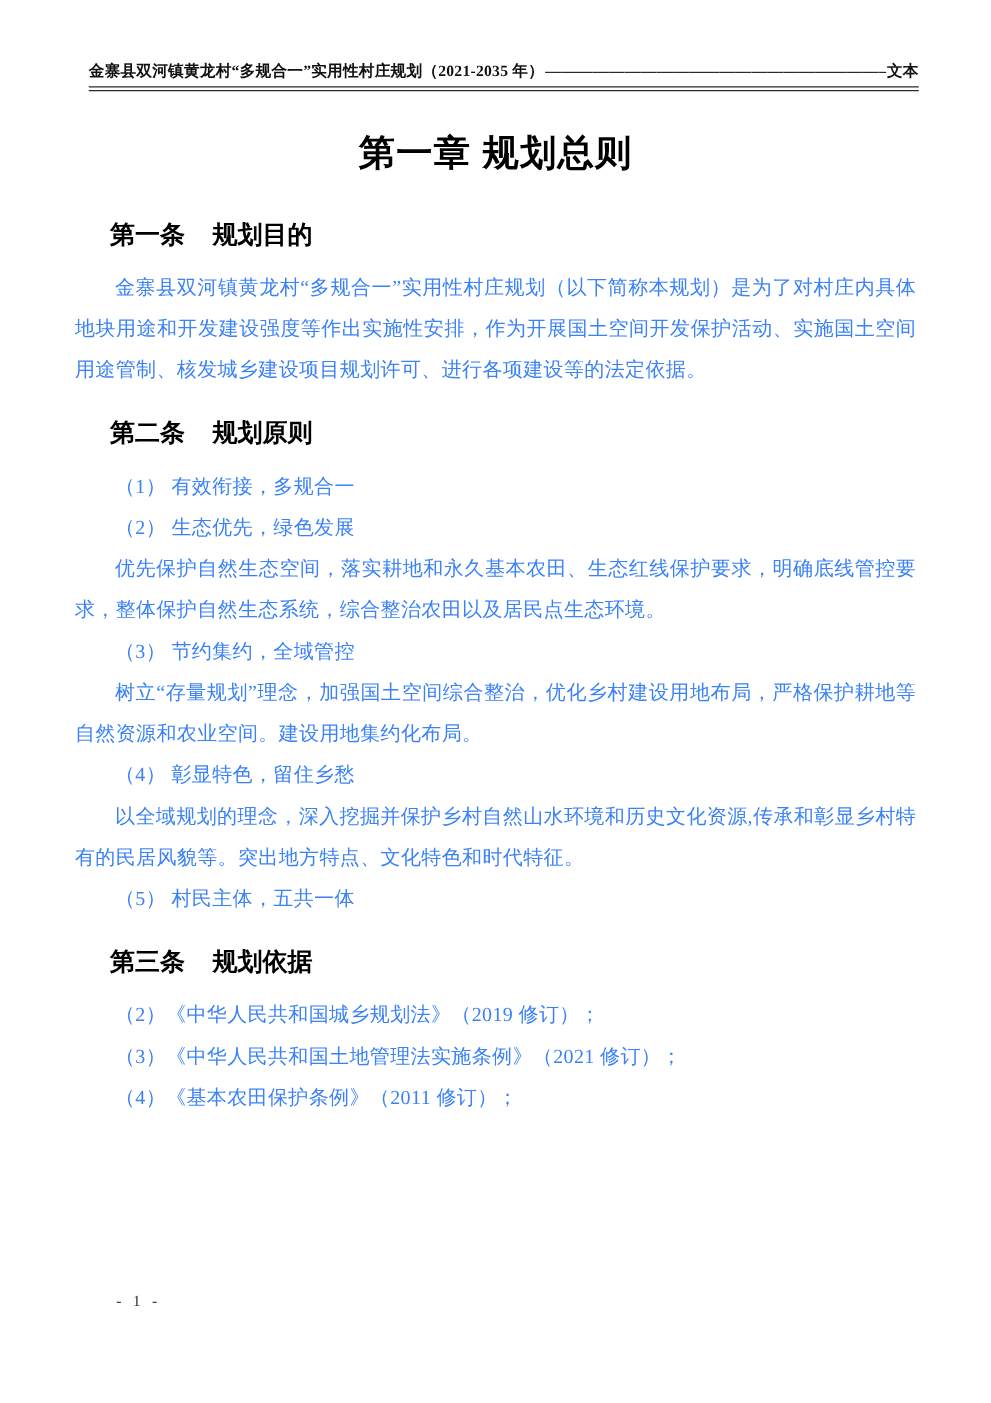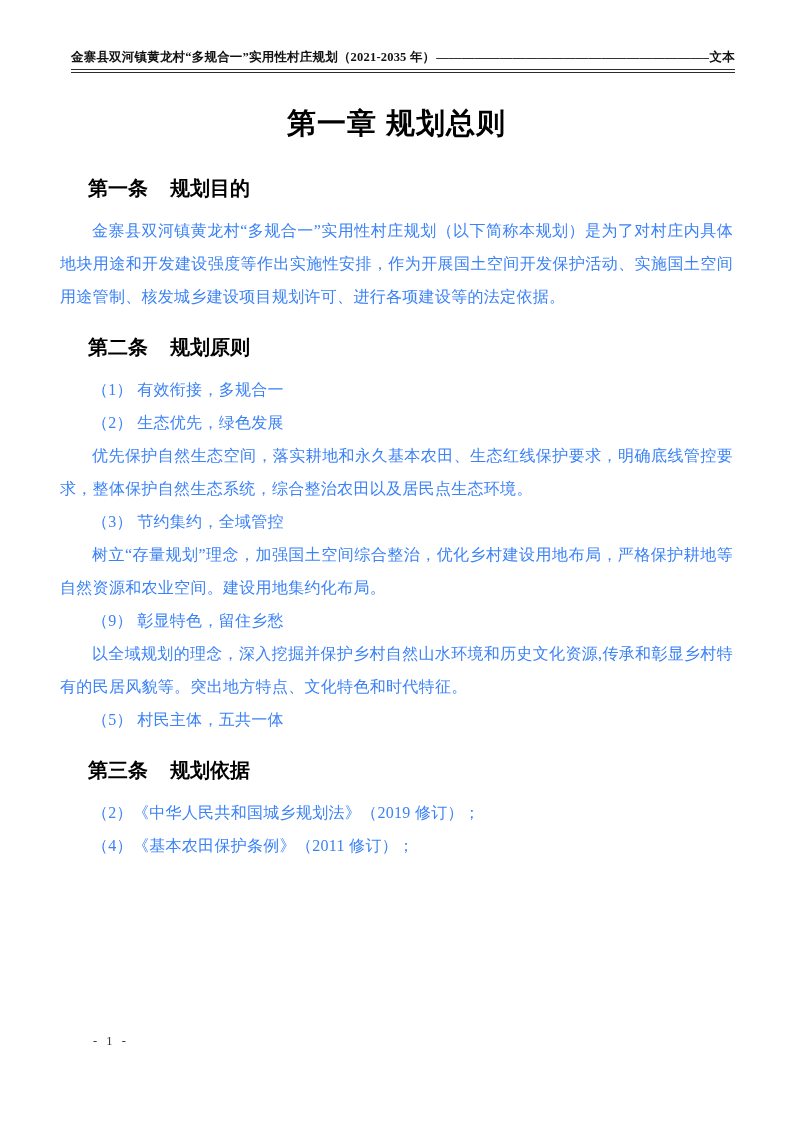--- a/index.html
+++ b/index.html
@@ -122,29 +122,30 @@
     </h2>
 
     <p class="item-label">（1） 有效衔接，多规合一</p>
 
     <p class="item-label">（2） 生态优先，绿色发展</p>
     <p class="body-para">优先保护自然生态空间，落实耕地和永久基本农田、生态红线保护要求，明确底线管控要求，整体保护自然生态系统，综合整治农田以及居民点生态环境。</p>
 
     <p class="item-label">（3） 节约集约，全域管控</p>
     <p class="body-para">树立“存量规划”理念，加强国土空间综合整治，优化乡村建设用地布局，严格保护耕地等自然资源和农业空间。建设用地集约化布局。</p>
 
-    <p class="item-label">（9） 彰显特色，留住乡愁</p>
+    <p class="item-label">（4） 彰显特色，留住乡愁</p>
     <p class="body-para">以全域规划的理念，深入挖掘并保护乡村自然山水环境和历史文化资源,传承和彰显乡村特有的民居风貌等。突出地方特点、文化特色和时代特征。</p>
 
     <p class="item-label">（5） 村民主体，五共一体</p>
 
     <h2 class="sec-head">
       <span>第三条</span><span class="head-gap"></span><span>规划依据</span>
     </h2>
 
     <p class="ref-line">（2）《中华人民共和国城乡规划法》（2019 修订）；</p>
+    <p class="ref-line">（3）《中华人民共和国土地管理法实施条例》（2021 修订）；</p>
     <p class="ref-line">（4）《基本农田保护条例》（2011 修订）；</p>
 
   </div>
 
   <div class="page-footer">- 1 -</div>
 
 </div>
 
 </body></html>

